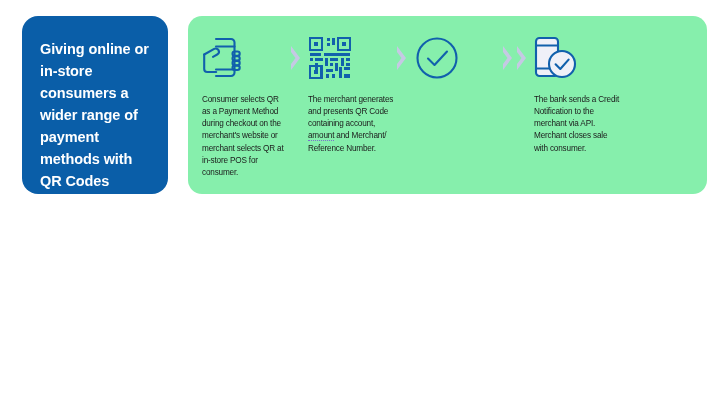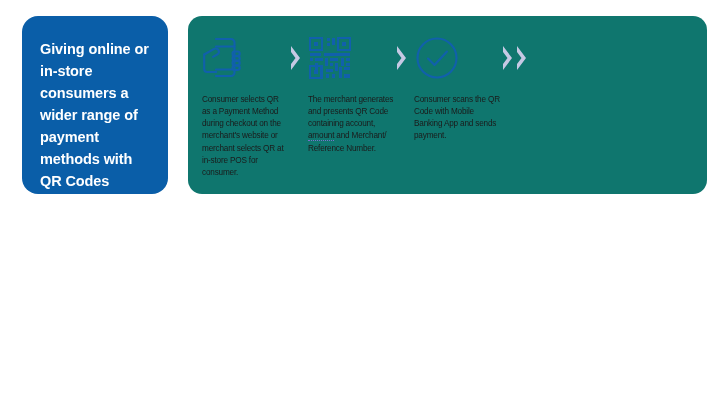--- a/index.html
+++ b/index.html
@@ -53,21 +53,21 @@
   .steps-panel {
     position: absolute;
     left: 180px;
     width: 519px;
     border-radius: 14px;
     box-sizing: border-box;
     padding: 16px 8px 10px 8px;
     display: flex;
     align-items: flex-start;
   }
-  .row-qr .steps-panel  { top: 8px;   height: 178px; background: #0f766e; }
+  .row-qr .steps-panel  { top: 8px;   height: 178px; background: #86efac; }
 
   .step {
     width: 92px;
     flex: 0 0 92px;
     box-sizing: border-box;
     padding-left: 6px;
   }
   .step-icon {
     height: 52px;
     display: flex;
@@ -180,36 +180,47 @@
           </svg>
       </div>
 
       <div class="step">
         <div class="step-icon">
           <svg width="46" height="46" viewBox="0 0 46 46" fill="none" stroke="#1160AC" stroke-width="2.1" stroke-linecap="round" stroke-linejoin="round">
             <circle cx="23" cy="23" r="19.5"></circle>
             <path d="M14 23.5 L20.5 30 L33 16.5"></path>
           </svg>
         </div>
-        <div class="step-text">Consumer scans the QR Code with Mobile Banking App and sends payment.</div>
-      </div>
-
-      <div class="chevron">
-        <svg width="13" height="26" viewBox="0 0 13 26">
-            <path d="M2 1 L11 13 L2 25 L2 19 L6.5 13 L2 7 Z" fill="#C5C9E4"></path>
-          </svg>
-      </div>
-
-
-      <div class="chevron">
-        <svg width="13" height="26" viewBox="0 0 13 26">
-            <path d="M2 1 L11 13 L2 25 L2 19 L6.5 13 L2 7 Z" fill="#C5C9E4"></path>
-          </svg>
-      </div>
-
+      </div>
+
+      <div class="chevron">
+        <svg width="13" height="26" viewBox="0 0 13 26">
+            <path d="M2 1 L11 13 L2 25 L2 19 L6.5 13 L2 7 Z" fill="#C5C9E4"></path>
+          </svg>
+      </div>
+
+
+      <div class="chevron">
+        <svg width="13" height="26" viewBox="0 0 13 26">
+            <path d="M2 1 L11 13 L2 25 L2 19 L6.5 13 L2 7 Z" fill="#C5C9E4"></path>
+          </svg>
+      </div>
+
+      <div class="step">
+        <div class="step-icon">
+          <svg width="44" height="46" viewBox="0 0 44 46" fill="none" stroke="#1160AC" stroke-width="2.1" stroke-linecap="round" stroke-linejoin="round">
+            <rect x="2" y="3" width="22" height="38" rx="3.5" fill="#EFF0F8"></rect>
+            <path d="M2 10.5 h22"></path>
+            <path d="M2 33.5 h22"></path>
+            <circle cx="28" cy="29" r="13" fill="#EFF0F8"></circle>
+            <path d="M21.6 29.3 L26.3 34 L34.6 24.6"></path>
+          </svg>
+        </div>
+        <div class="step-text">The bank sends a Credit Notification to the merchant via API. Merchant closes sale with consumer.</div>
+      </div>
 
     </div>
   </div>
 
   <div class="row row-r2p">
 
     
 
     
   </div>

